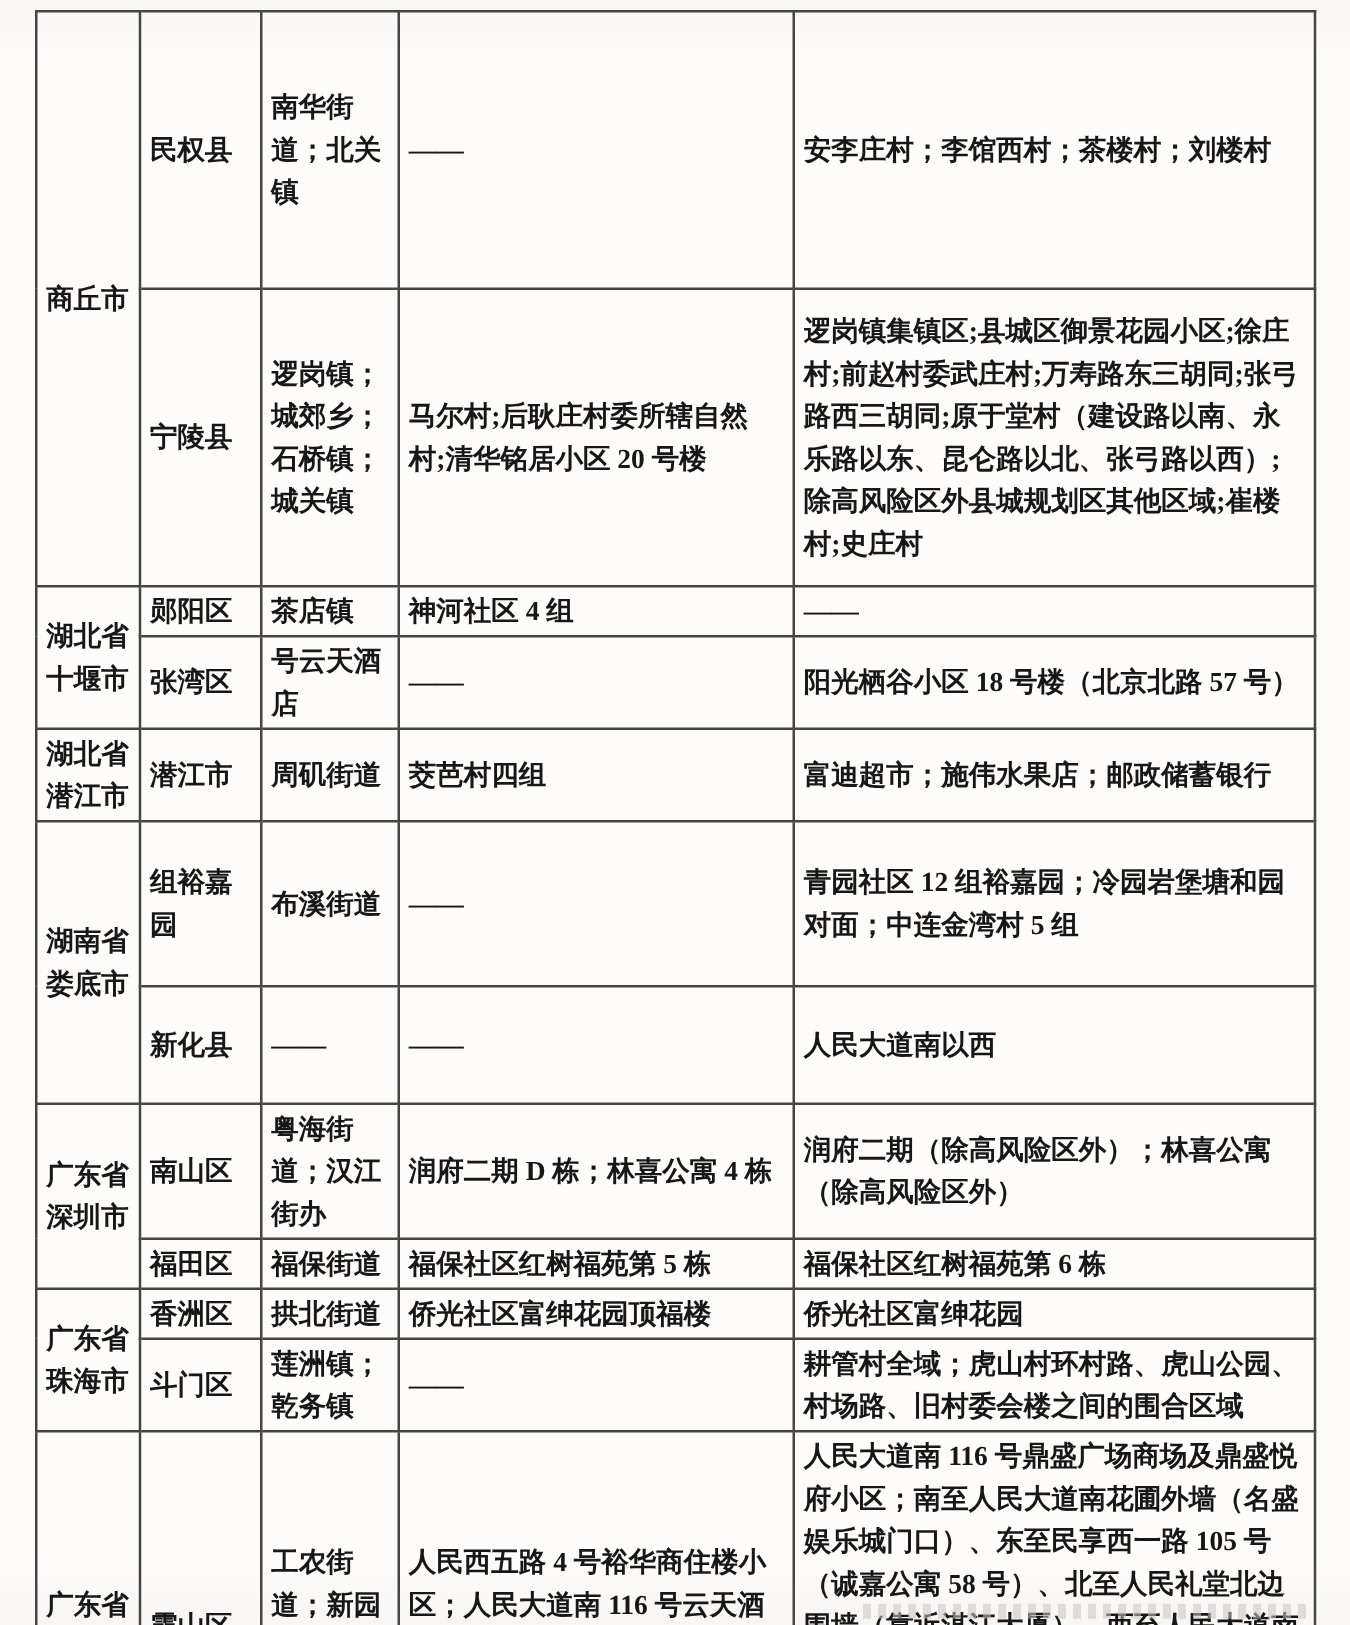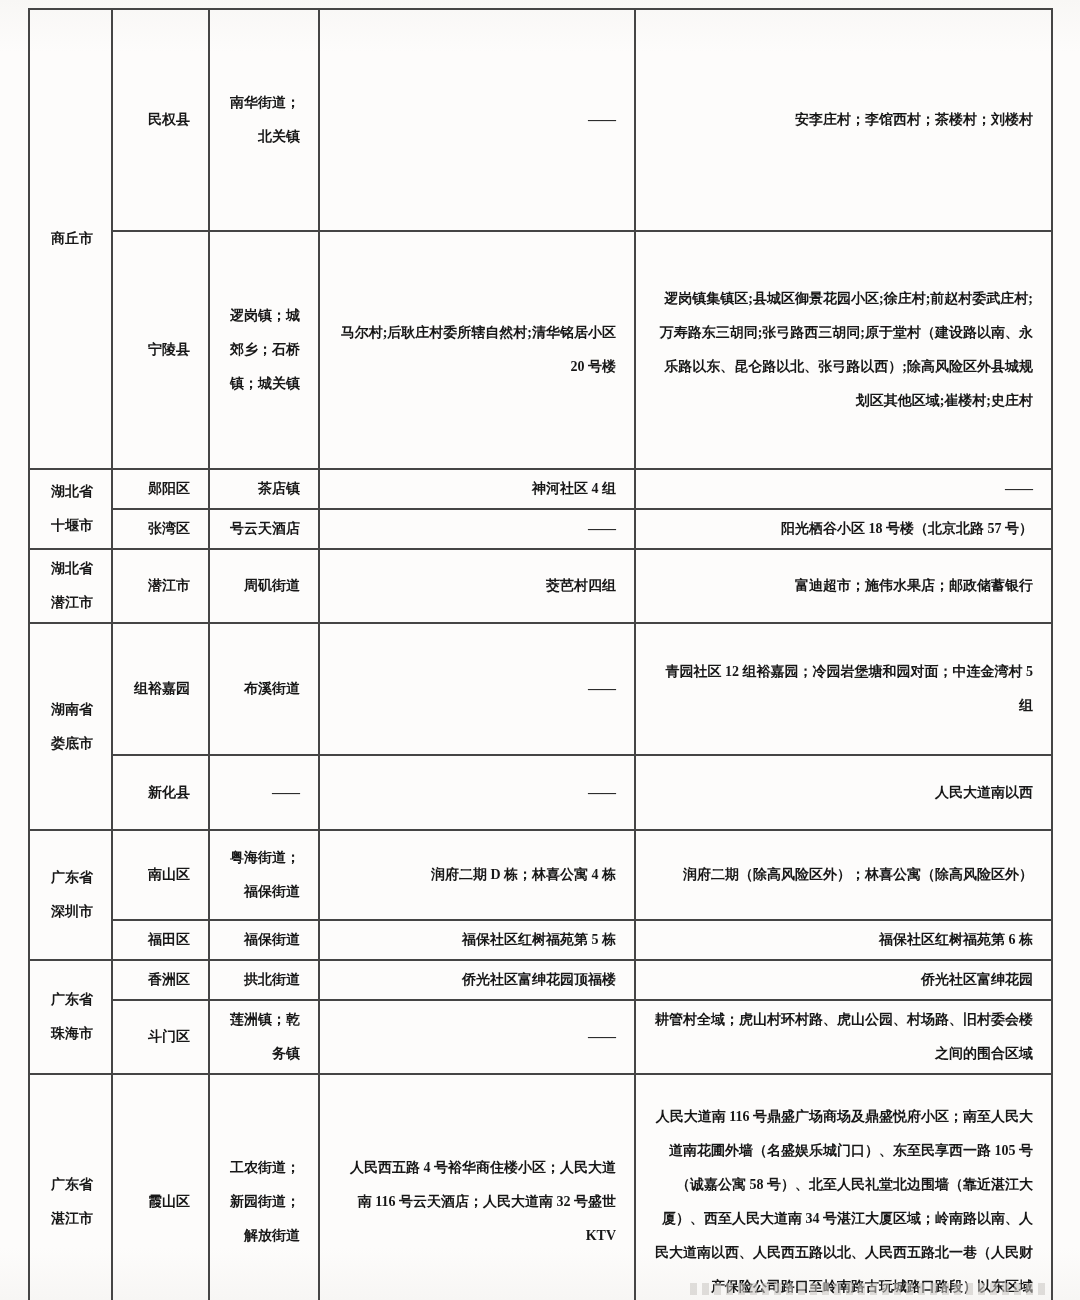--- a/index.html
+++ b/index.html
@@ -17,24 +17,24 @@
   table.risk-table{
     border-collapse:collapse;
     table-layout:fixed;
     width:1023px;
     margin:8px 0 0 28px;
     color:#171717;
     font-weight:700;
   }
   table.risk-table td{
     border:2px solid #454545;
-    text-align:right;
+    text-align:left;
     vertical-align:middle;
-    padding:2px 18px;
-    font-size:14px;
+    padding:2px 7px;
+    font-size:22px;
     line-height:34px;
     overflow:hidden;
   }
   td.c1,td.c2,td.c3{line-height:30px;padding:2px 4px;}
   td.v-top{vertical-align:top;padding-top:8px;}
   
   .watermark{
     position:absolute;
     left:690px;top:1283px;
     width:360px;height:12px;
@@ -88,30 +88,30 @@
         <td>茭芭村四组</td>
         <td>富迪超市；施伟水果店；邮政储蓄银行</td>
       </tr>
       <tr style="height:132px">
         <td class="c1" rowspan="2">湖南省娄底市</td>
         <td class="c2">组裕嘉园</td>
         <td class="c3">布溪街道</td>
         <td>——</td>
         <td>青园社区 12 组裕嘉园；冷园岩堡塘和园对面；中连金湾村 5 组</td>
       </tr>
-      <tr style="height:75px">
+      <tr style="height:94px">
         <td class="c2">新化县</td>
         <td class="c3">——</td>
         <td>——</td>
         <td>人民大道南以西</td>
       </tr>
       <tr style="height:90px">
         <td class="c1" rowspan="2">广东省深圳市</td>
         <td class="c2">南山区</td>
-        <td class="c3">粤海街道；福保街道</td>
+        <td class="c3">粤海街道；汉江街办</td>
         <td>润府二期 D 栋；林喜公寓 4 栋</td>
         <td>润府二期（除高风险区外）；林喜公寓（除高风险区外）</td>
       </tr>
       <tr style="height:30px">
         <td class="c2">福田区</td>
         <td class="c3">福保街道</td>
         <td>福保社区红树福苑第 5 栋</td>
         <td>福保社区红树福苑第 6 栋</td>
       </tr>
       <tr style="height:30px">

